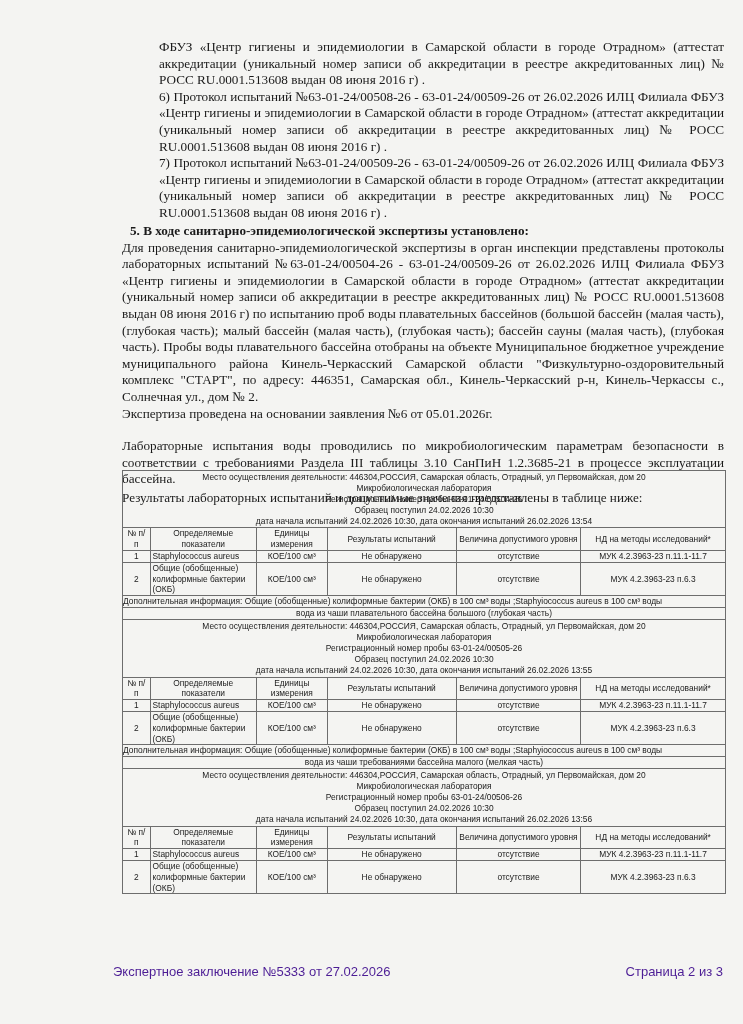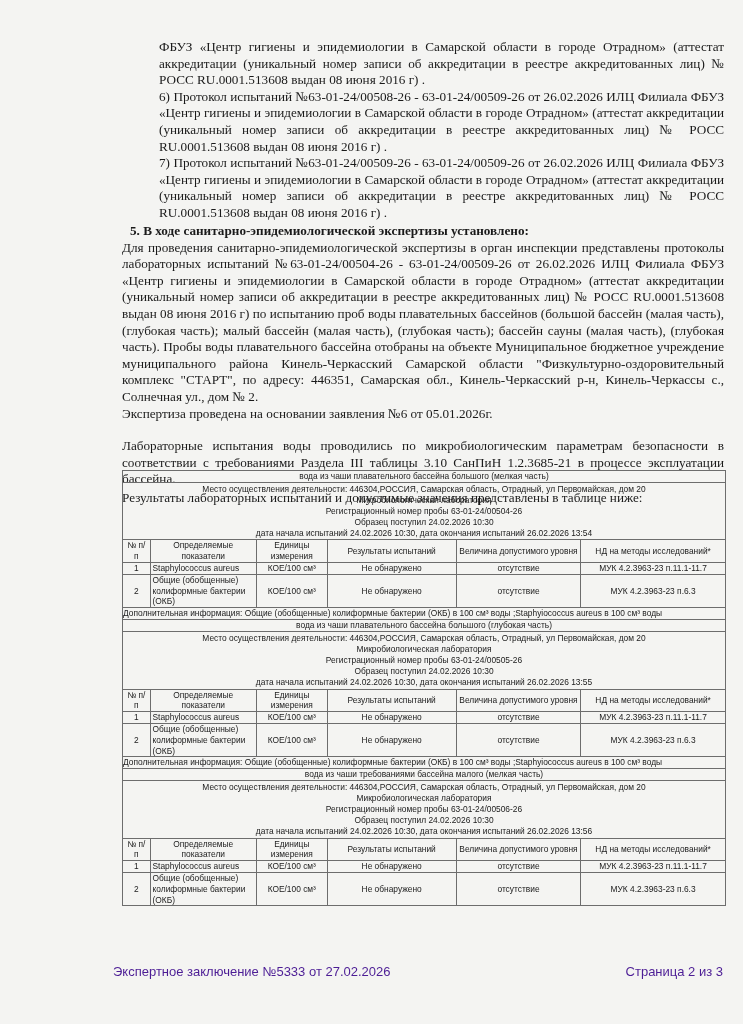--- a/index.html
+++ b/index.html
@@ -58,23 +58,20 @@
     <table class="res" id="res-table">
       <colgroup>
         <col style="width:23px">
           <col style="width:89px">
           <col style="width:59px">
         <col style="width:108px">
           <col style="width:104px">
           <col style="width:121px">
       </colgroup>
       <tbody id="res-body">
-          <tr class="title-row">
-            <td colspan="6">вода из чаши плавательного бассейна большого (мелкая часть)</td>
-          </tr>
           <tr>
             <td colspan="6" class="block-info">
               <div>Место осуществления деятельности: 446304,РОССИЯ, Самарская область, Отрадный, ул Первомайская, дом 20</div>
               <div>Микробиологическая лаборатория</div>
               <div>Регистрационный номер пробы 63-01-24/00504-26</div>
               <div>Образец поступил 24.02.2026 10:30</div>
               <div>дата начала испытаний 24.02.2026 10:30, дата окончания испытаний 26.02.2026 13:54</div>
             </td>
           </tr>
           <tr class="hdr">

